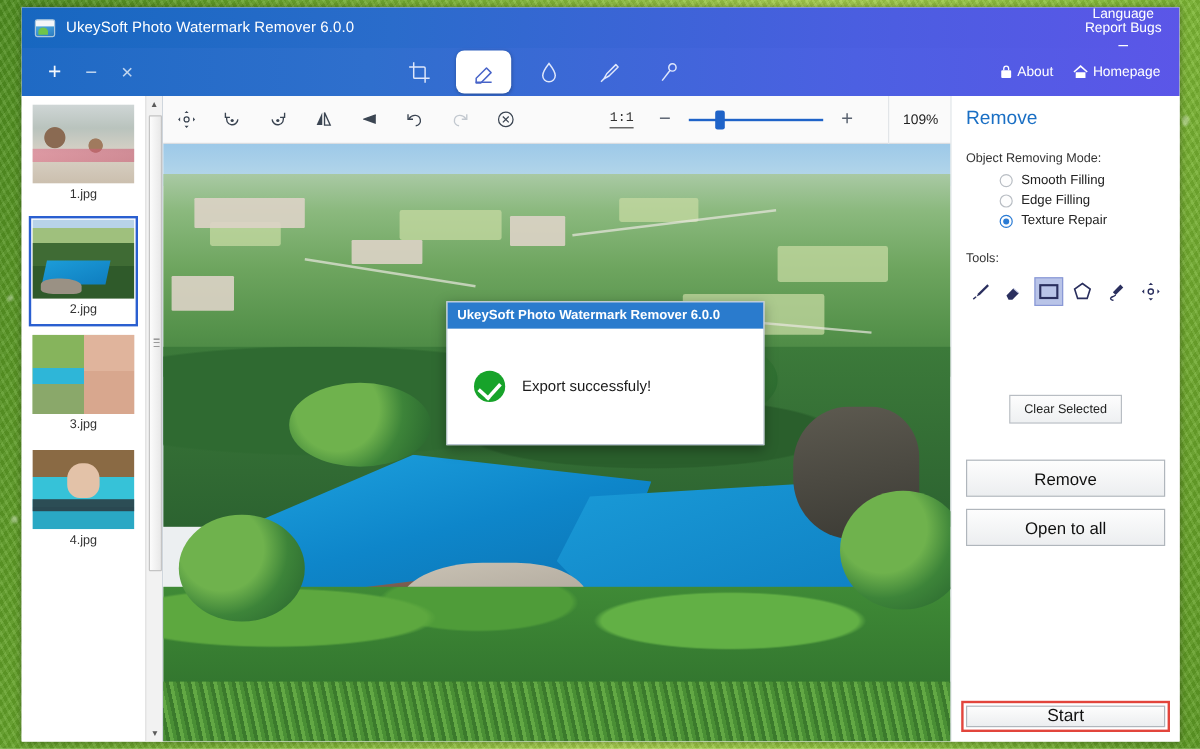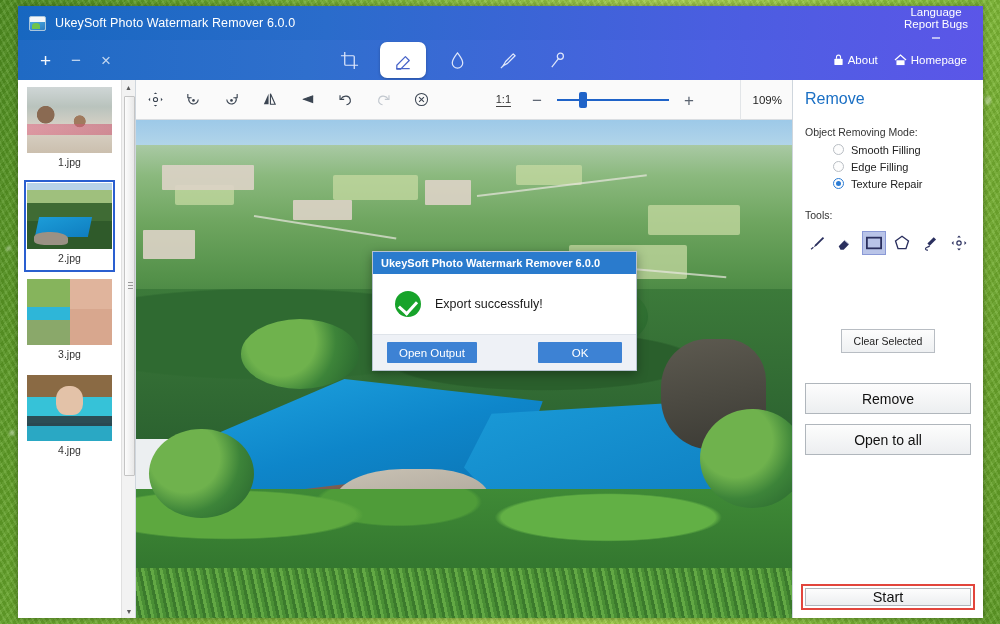--- a/index.html
+++ b/index.html
@@ -138,22 +138,22 @@
   .canvascol { flex: 1; display:flex; flex-direction:column; min-width:0;
     border-right:1px solid #cfd6dd; }
   .edittools {
     height: 40px; flex:0 0 40px; background:#fafafa; border-bottom:1px solid #d9dde1;
     display:flex; align-items:center; position:relative;
   }
   .etool { width: 38px; height: 40px; display:flex; align-items:center; justify-content:center;
     cursor:pointer; color:#3b4552; }
   .etool.dis { color:#c2c8cf; cursor:default; }
   .etool svg{display:block;}
-  .zoomgrp { position:absolute; right: 93px; top:0; height:40px; display:flex;
-    align-items:center; gap:10px; }
+  .zoomgrp { position:absolute; right: 76px; top:0; height:40px; display:flex;
+    align-items:center; gap:10px;font-family:Liberation Mono, monospace; }
   .zbtn { width:20px;height:20px;display:flex;align-items:center;justify-content:center;
     color:#5a6370;font-size:17px;cursor:pointer;line-height:1;}
   .ratio { font-size:11px; color:#333; border-bottom:1px solid #444; line-height:1.1;
     cursor:pointer; margin-right:6px;}
   .slider { width: 112px; height: 16px; position:relative; cursor:pointer;}
   .slider .track{position:absolute;left:0;top:7px;width:100%;height:2px;background:#1f63c8;}
   .slider .knob{position:absolute;left:22px;top:0;width:8px;height:16px;background:#1f63c8;
     border-radius:2px;}
   .pct { position:absolute; right:10px; top:0; height:40px; display:flex; align-items:center;
     font-size:11.5px; color:#222; padding-left:12px; border-left:1px solid #e2e5e8;}
@@ -212,21 +212,21 @@
   .mbtn { background:#3d82d4; color:#fff; font-size:11.5px; border:none;
     height:21px; padding:0 12px; cursor:pointer; font-family:inherit; border-radius:1px;}
   .mbtn.ok{ width:84px; }
 
   
   .rpanel { width:190px; flex:0 0 190px; background:#fff; display:flex; flex-direction:column;
     padding: 10px 12px 0 12px; position:relative; }
   .rtitle { color:#1a6fc4; font-size:16px; margin-bottom:18px; }
   .rlabel { font-size:10.5px; color:#333; margin-bottom:6px; }
   .radios{ margin-left:28px; }
-  .radio { display:flex; align-items:flex-start; gap:7px; margin-bottom:5px; cursor:pointer;}
+  .radio { display:flex; align-items:flex-end; gap:7px; margin-bottom:5px; cursor:pointer;}
   .rdot { width:11px;height:11px;border-radius:50%;border:1px solid #b9bec4;background:#fdfdfd;
     position:relative;flex:0 0 11px;}
   .radio.on .rdot{border-color:#2a7bd4;}
   .radio.on .rdot::after{content:"";position:absolute;left:2px;top:2px;width:5px;height:5px;
     border-radius:50%;background:#2a7bd4;}
   .rtxt{font-size:11px;color:#222;}
   .toolsrow{ display:flex; align-items:center; gap:4px; margin-top:4px; }
   .trbtn{ width:25px;height:24px;display:flex;align-items:center;justify-content:center;
     cursor:pointer;}
   .trbtn.sel{ background:#b9c4e8; border:1px solid #8a99d6; }
@@ -474,24 +474,20 @@
           <div class="bush" style="left:86%;top:58%;width:16%;height:20%"></div>
         </div>
 
         <div class="overlay">
           <div class="modal">
             <div class="m-title">UkeySoft Photo Watermark Remover 6.0.0</div>
             <div class="m-body">
               <div class="okmark"></div>
               <div class="m-msg">Export successfuly!</div>
             </div>
-            <div class="m-foot">
-              <button class="mbtn">Open Output</button>
-              <button class="mbtn ok">OK</button>
-            </div>
           </div>
         </div>
       </div>
     </div>
 
     <div class="rpanel">
       <div class="rtitle">Remove</div>
       <div class="rlabel">Object Removing Mode:</div>
 
       <div class="radios">

